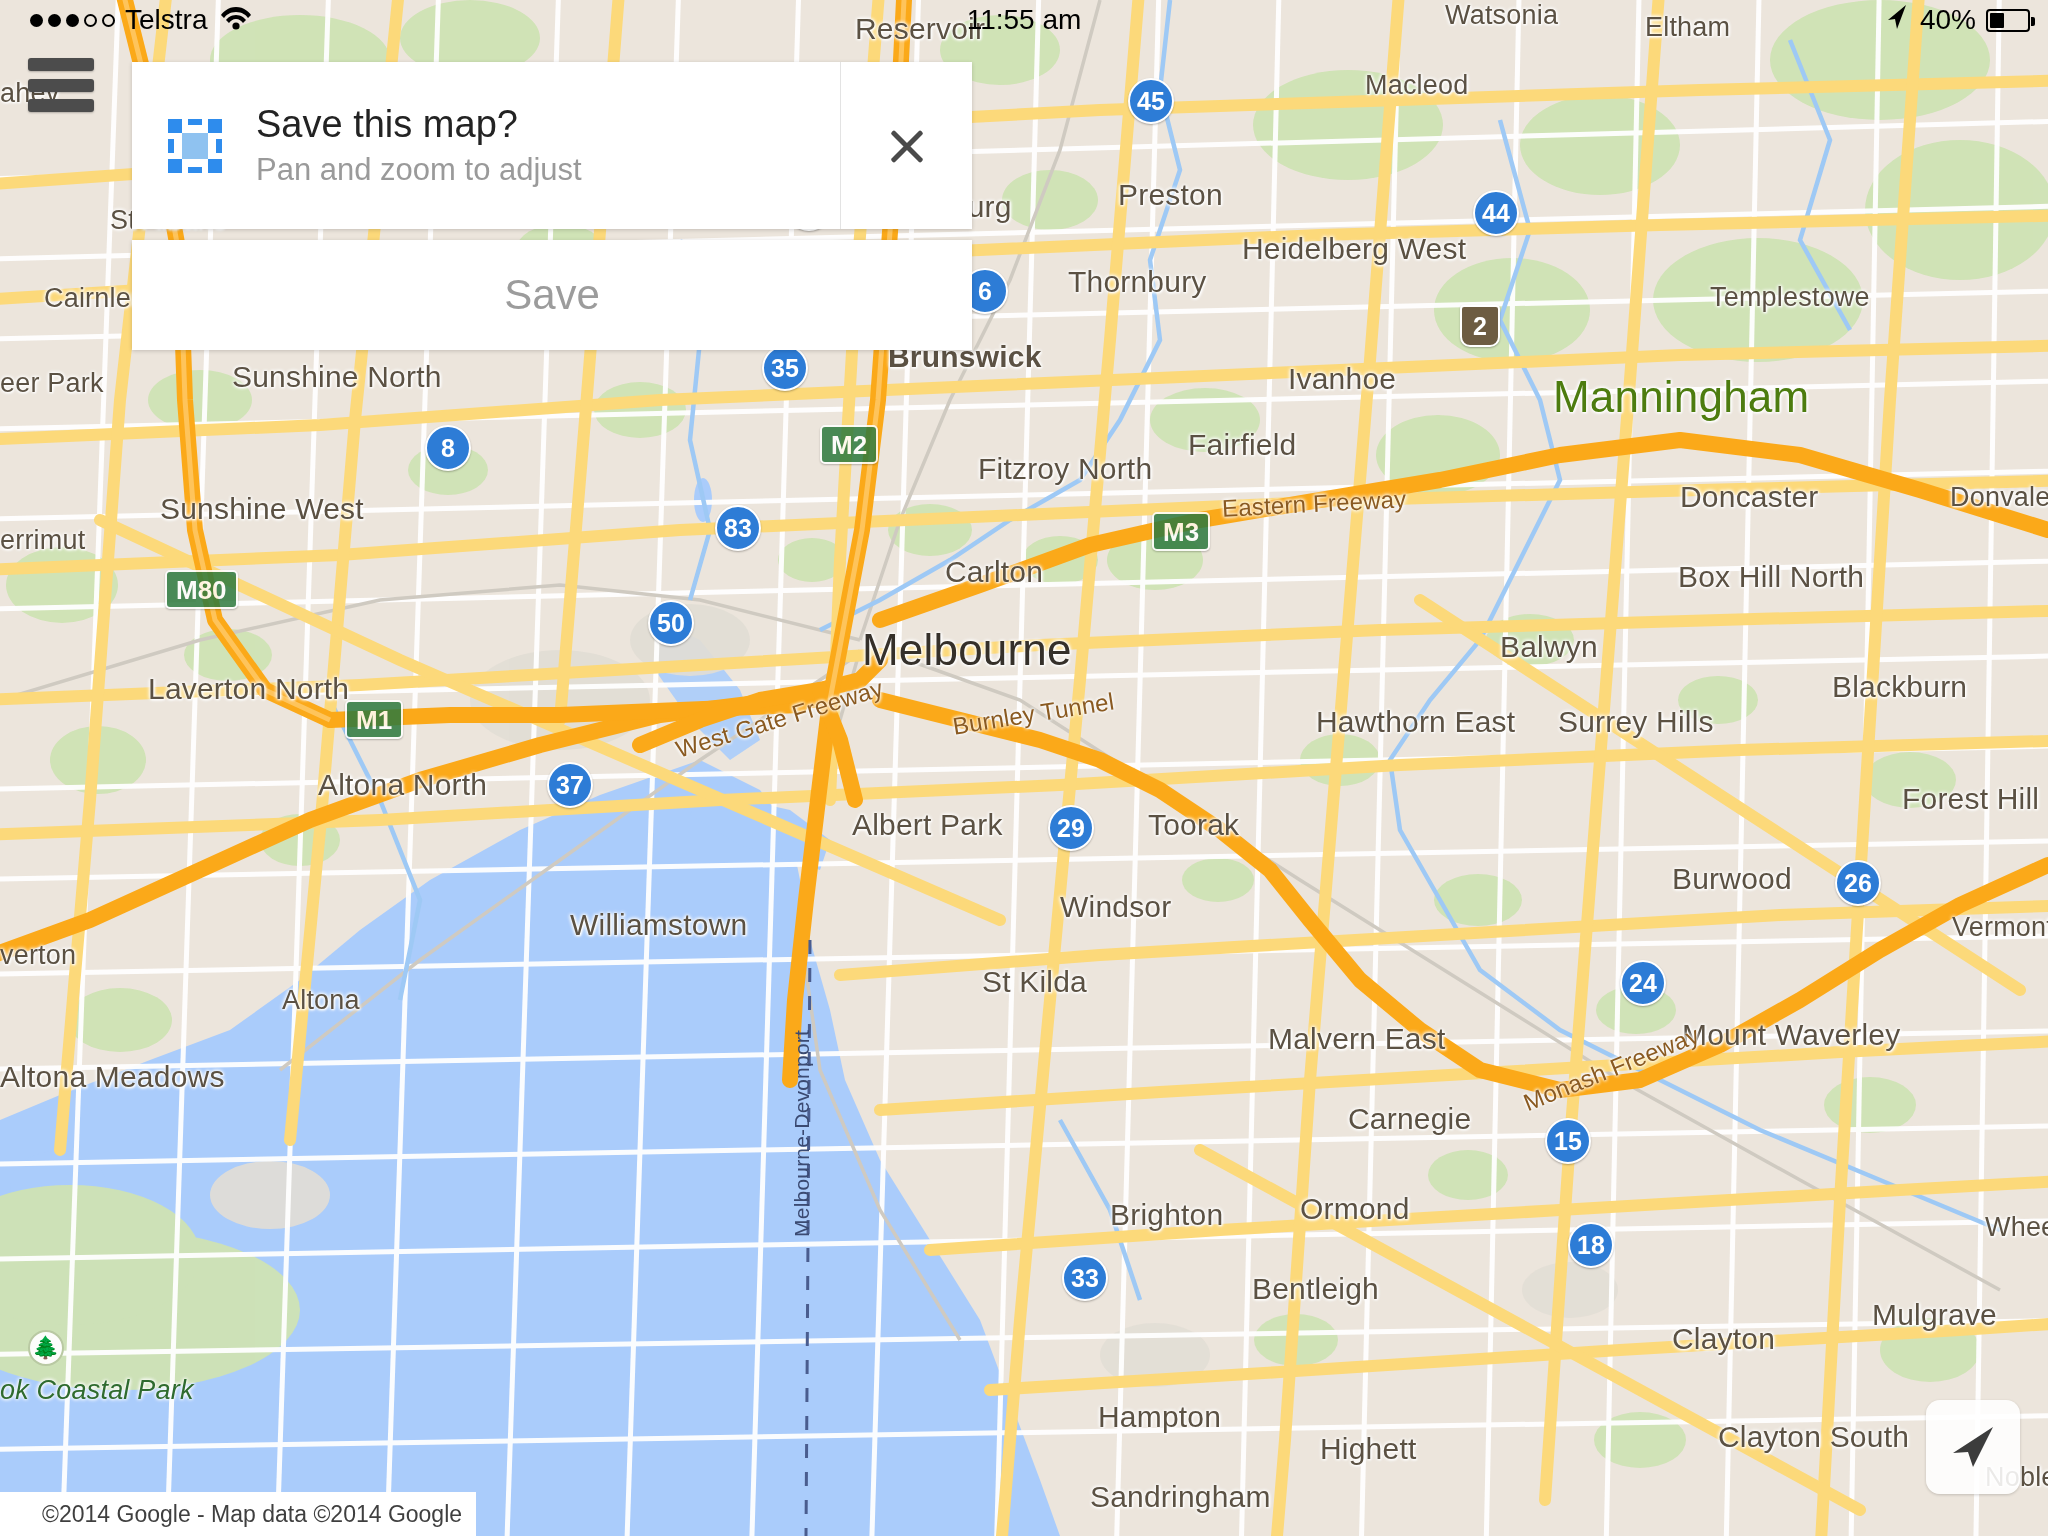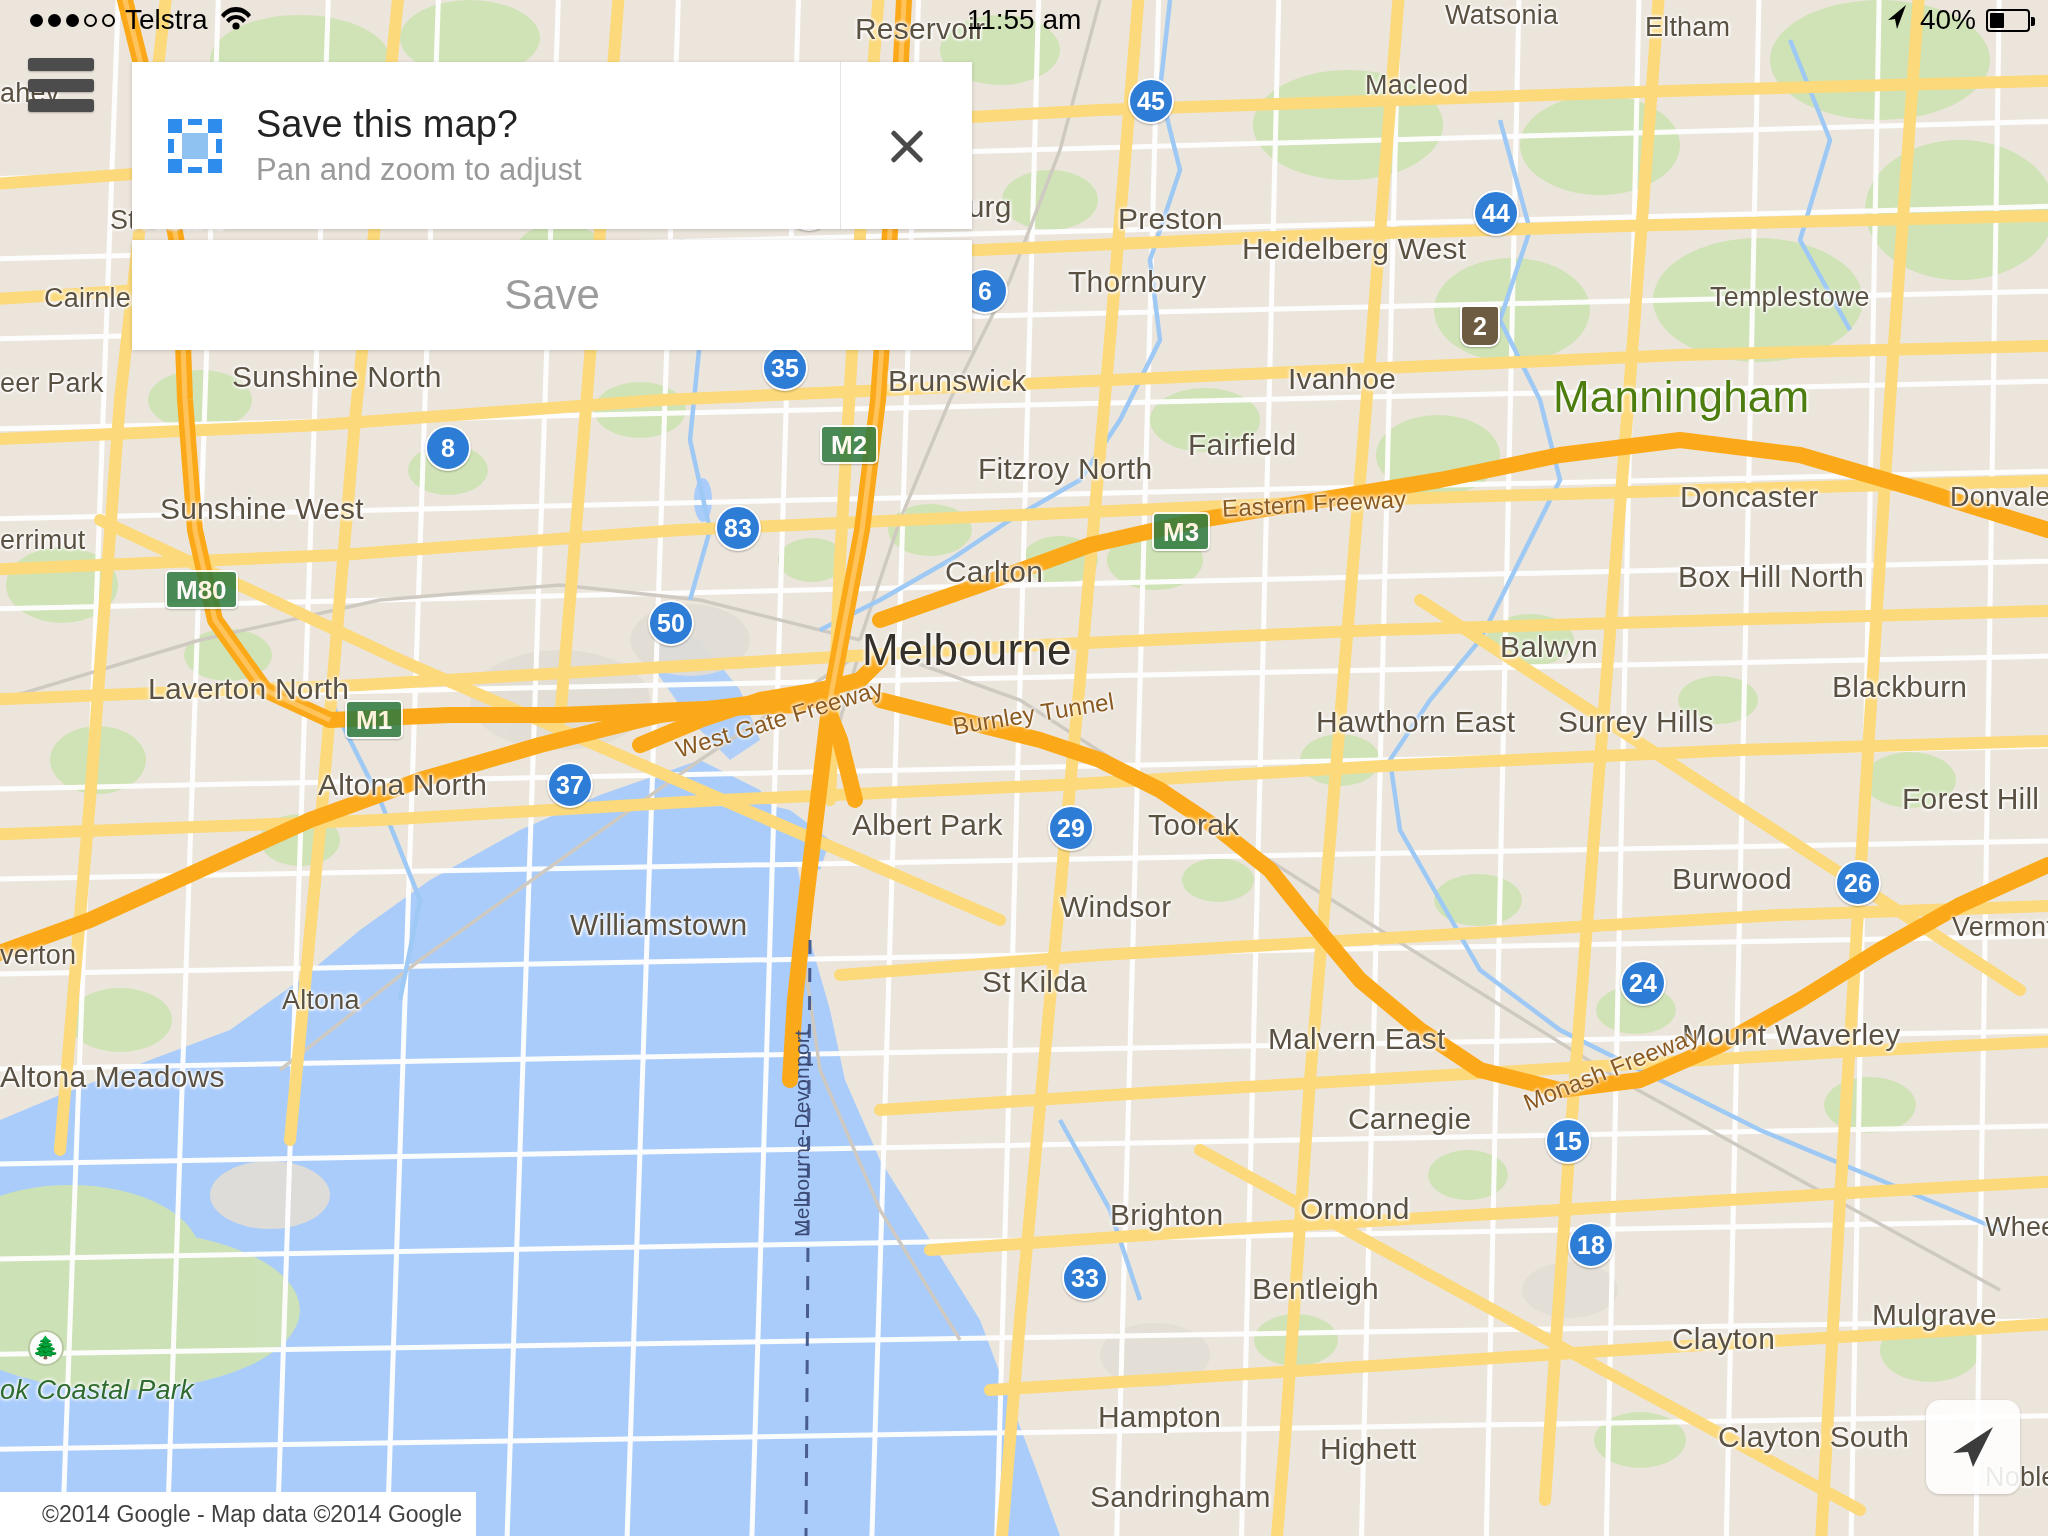--- a/index.html
+++ b/index.html
@@ -302,26 +302,26 @@
 
       <path d="M 810 940 L 806 1536" stroke="#4a5d8f" stroke-width="3" stroke-dasharray="14 14" fill="none"></path>
     </svg>
 
     <div id="labels-layer">
         <div class="lbl sz3" style="left: 855px; top: 12px;">Reservoir</div>
         <div class="lbl sz2" style="left: 1445px; top: 0px;">Watsonia</div>
         <div class="lbl sz2" style="left: 1645px; top: 12px;">Eltham</div>
         <div class="lbl sz2" style="left: 745px; top: 75px;">North</div>
         <div class="lbl sz2" style="left: 1365px; top: 70px;">Macleod</div>
-        <div class="lbl sz3" style="left: 1118px; top: 178px; margin-top: 24px;">Preston</div>
+        <div class="lbl sz3" style="left: 1118px; top: 178px;">Preston</div>
         <div class="lbl sz3" style="left: 912px; top: 190px;">Coburg</div>
         <div class="lbl sz3" style="left: 1242px; top: 232px;">Heidelberg West</div>
         <div class="lbl sz2" style="left: 1710px; top: 282px;">Templestowe</div>
         <div class="lbl sz3" style="left: 1068px; top: 265px;">Thornbury</div>
-        <div class="lbl sz3" style="left: 888px; top: 364px;">Brunswick</div>
+        <div class="lbl sz3" style="left: 888px; top: 340px; font-weight: bold;">Brunswick</div>
         <div class="lbl sz3" style="left: 1288px; top: 362px;">Ivanhoe</div>
         <div class="lbl region" style="left: 1553px; top: 372px;">Manningham</div>
         <div class="lbl sz3" style="left: 232px; top: 360px;">Sunshine North</div>
         <div class="lbl sz2" style="left: 110px; top: 205px;">St Albans</div>
         <div class="lbl sz2" style="left: 44px; top: 283px;">Cairnlea</div>
         <div class="lbl sz2" style="left: 0px; top: 368px;">eer Park</div>
         <div class="lbl sz3" style="left: 1188px; top: 428px;">Fairfield</div>
         <div class="lbl sz3" style="left: 978px; top: 452px;">Fitzroy North</div>
         <div class="lbl sz3" style="left: 1680px; top: 480px;">Doncaster</div>
         <div class="lbl sz2" style="left: 1950px; top: 482px;">Donvale</div>

